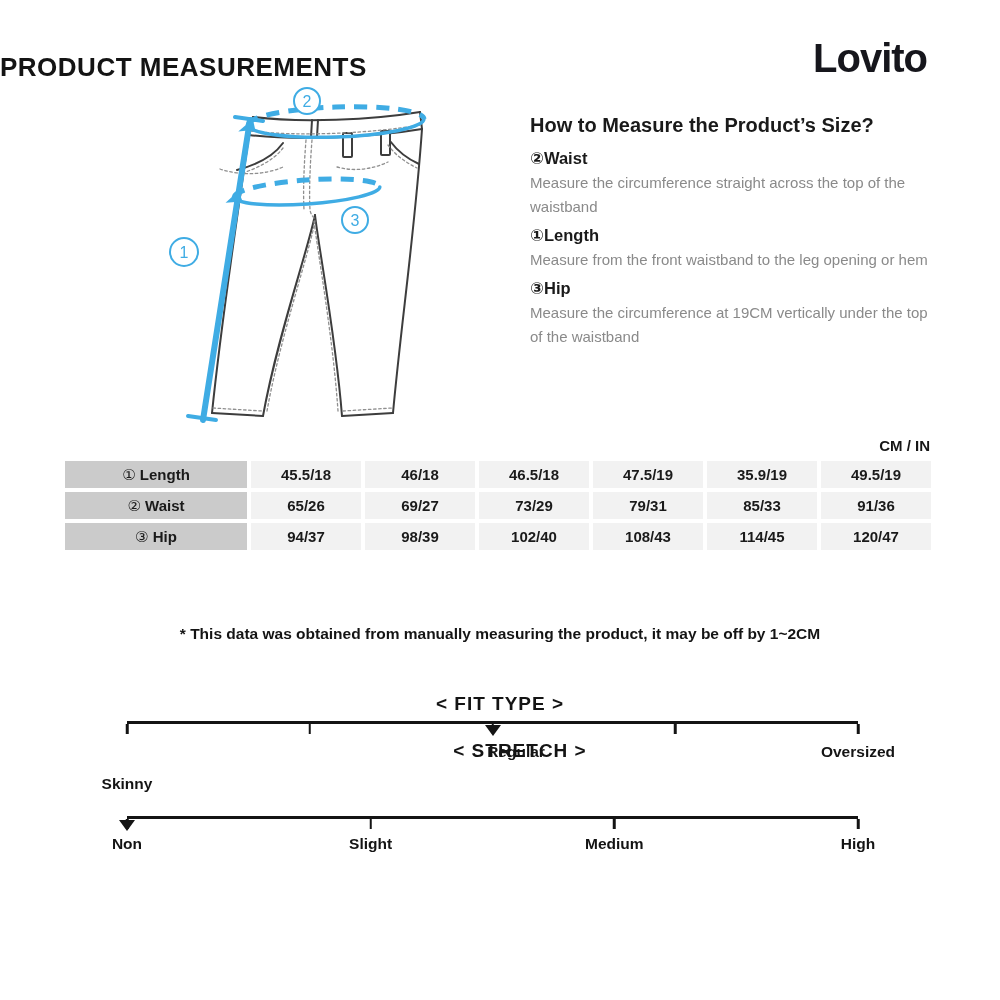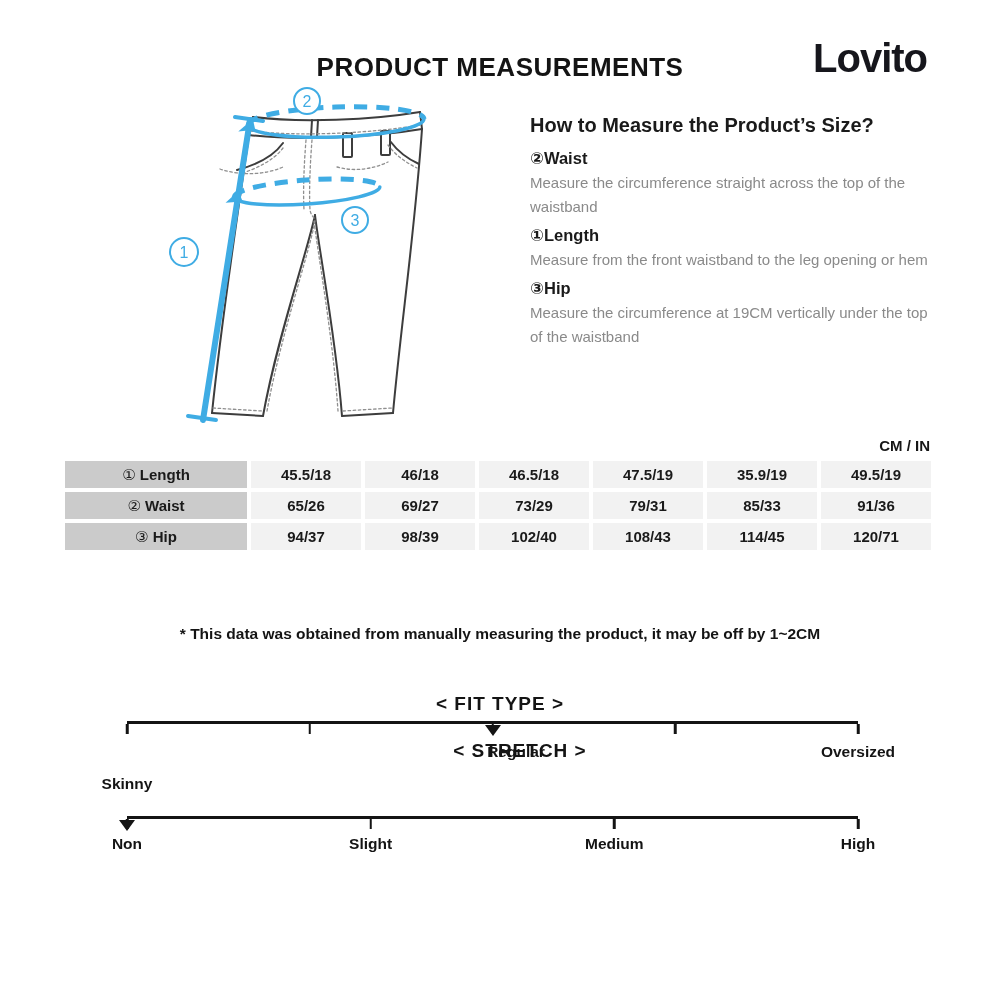--- a/index.html
+++ b/index.html
@@ -2,21 +2,21 @@
 <html style="--accent-blue: #3FACE4; --table-header-bg: #CBCBCB; --table-cell-bg: #F2F2F2; --text-dark: #161616; --text-gray: #8A8A8A; --line-dark: #3D3D3D; --stitch-gray: #8F8F8F;"><head>
 <meta charset="utf-8">
 <style>
   html,body{margin:0;padding:0;background:#fff;}
   .page{
     position:relative;width:1000px;height:1000px;background:#fff;overflow:hidden;
     font-family:"Liberation Sans","DejaVu Sans",sans-serif;color:var(--text-dark,#161616);
   }
   
   .page-title{
-    position:absolute;top:52px;left:0;width:1000px;text-align:center;
+    position:absolute;top:52px;left:0;width:1000px;text-align:left;
     font-size:26px;font-weight:bold;letter-spacing:.5px;color:#141414;
   }
   .brand-logo{
     position:absolute;top:36px;right:73px;
     font-size:40px;font-weight:bold;letter-spacing:-1px;color:#16161c;
   }
   
   .pants-svg{position:absolute;left:150px;top:80px;}
   .outline{stroke:var(--line-dark,#3d3d3d);stroke-width:2;fill:none;stroke-linecap:round;stroke-linejoin:round;}
   .stitch{stroke:var(--stitch-gray,#8f8f8f);stroke-width:1.3;fill:none;stroke-dasharray:2.5 2.6;stroke-linecap:round;}
@@ -184,21 +184,21 @@
       <td class="val">85/33</td>
       <td class="val">91/36</td>
     </tr>
     <tr>
       <td class="lbl"><span>③</span> <b>Hip</b></td>
       <td class="val">94/37</td>
       <td class="val">98/39</td>
       <td class="val">102/40</td>
       <td class="val">108/43</td>
       <td class="val">114/45</td>
-      <td class="val">120/71</td>
+      <td class="val">120/47</td>
     </tr>
   </tbody>
     </table>
 
   <div class="disclaimer">* This data was obtained from manually measuring the product, it may be off by 1~2CM</div>
 
   <div class="scale-title" style="top:693px;">&lt; FIT TYPE &gt;</div>
   <div class="scale-line" style="top:721px;">
     <div class="tick" style="left:0%;"></div>
     <div class="tick" style="left:25%;"></div>

